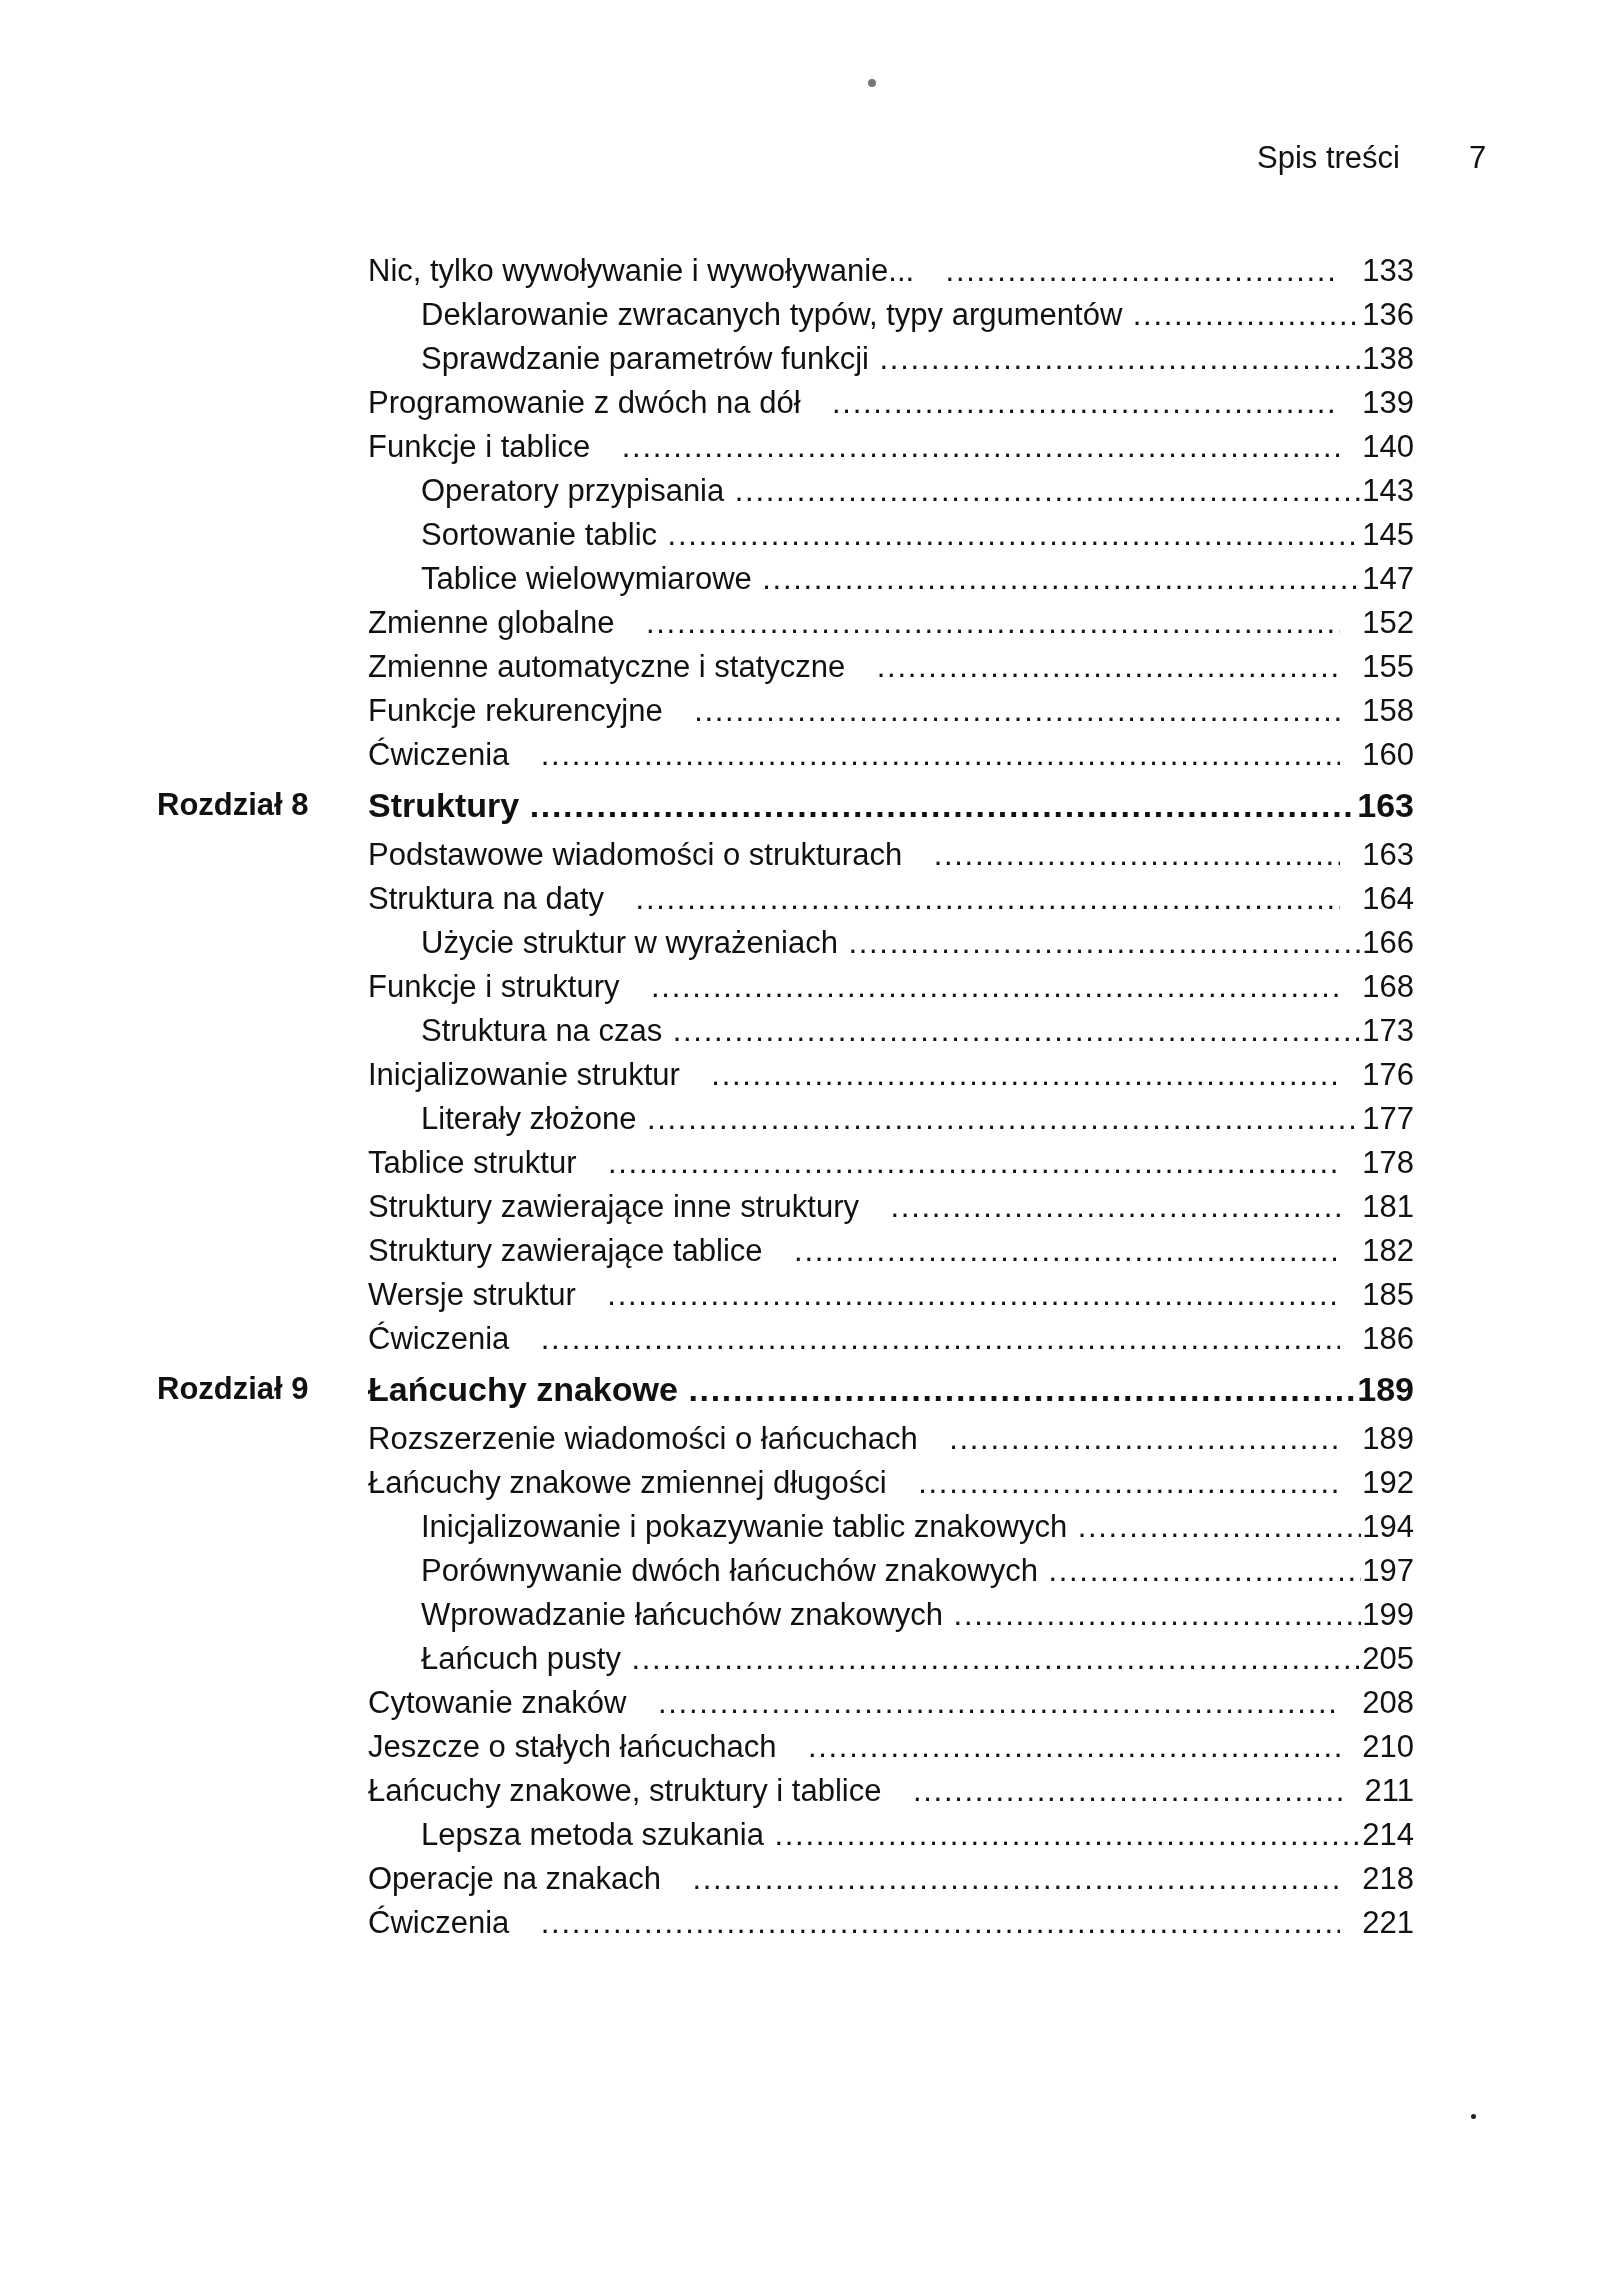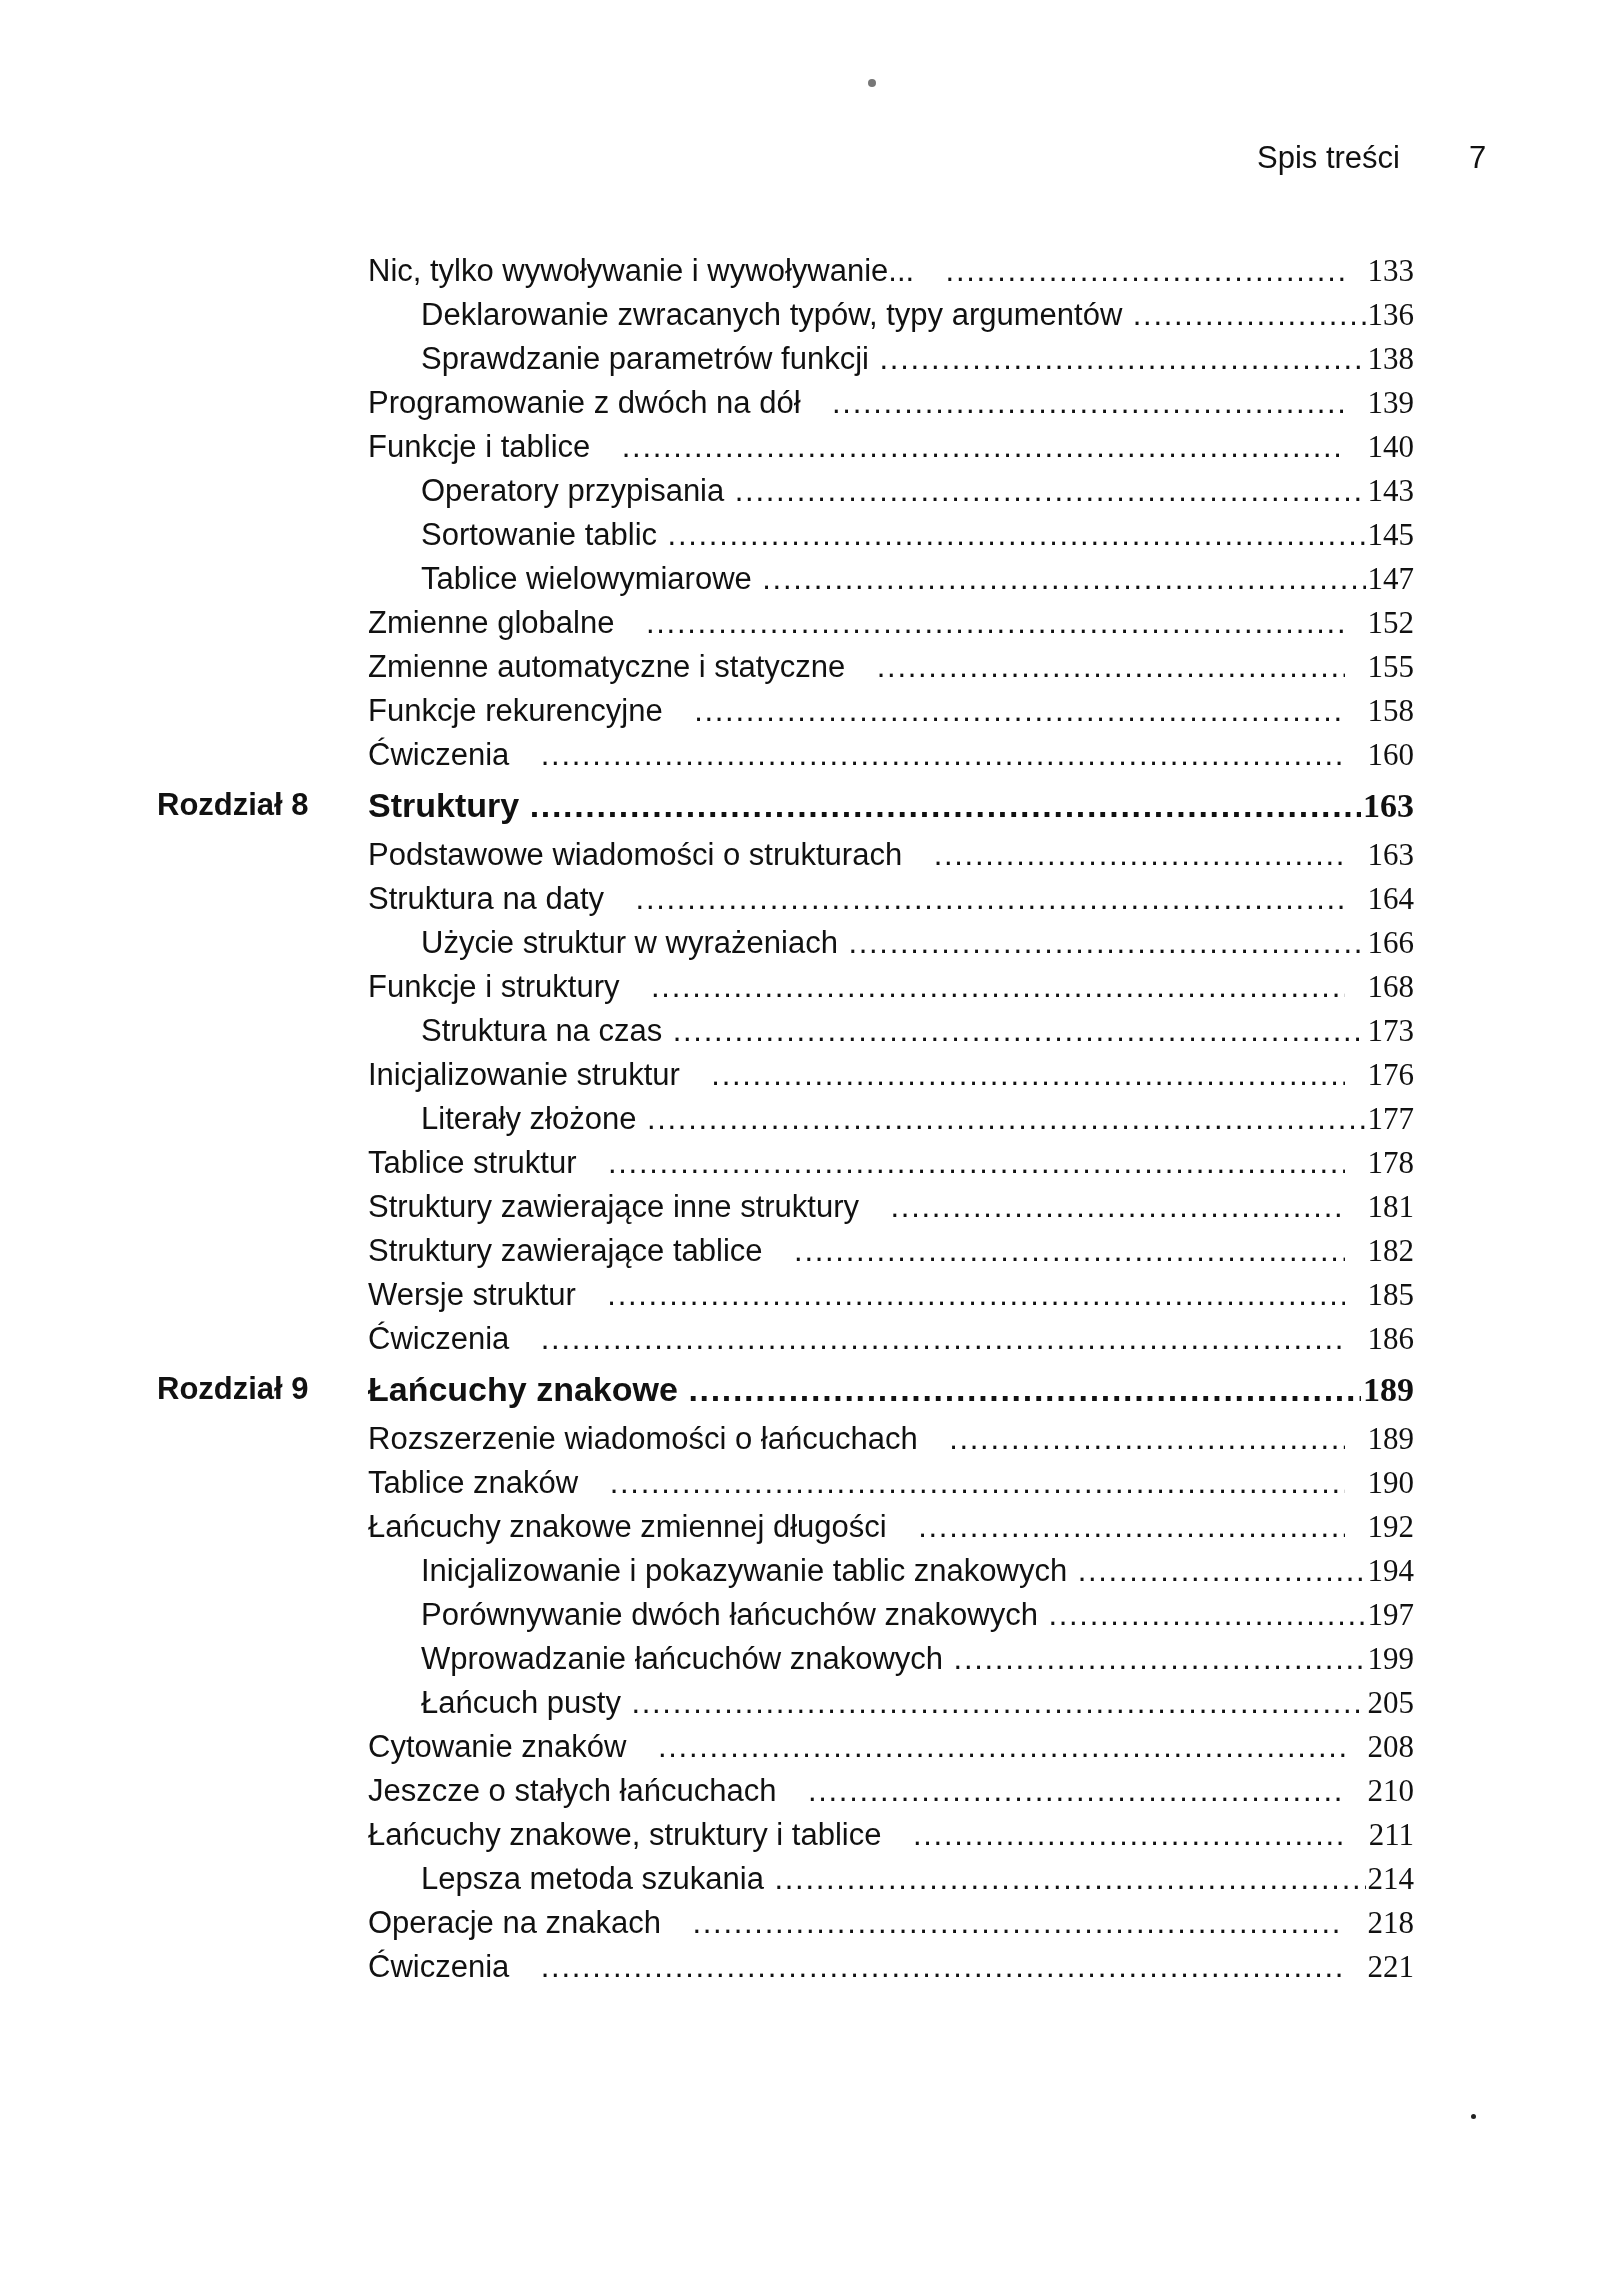--- a/index.html
+++ b/index.html
@@ -13,21 +13,21 @@
   .row { position:relative; height:44px; font-size:31px; line-height:44px; }
   .row.chapter { height:56px; line-height:56px; font-size:34px; font-weight:bold; }
   .row .ch-label { position:absolute; left:0; top:0; font-weight:bold; font-size:31px; }
   .entry { position:absolute; right:0; top:0; display:flex; align-items:baseline; }
   .lvl1 .entry { left:211px;gap:21px; }
   .lvl2 .entry { left:264px; }
   .chapter .entry { left:211px; }
   .entry .t { white-space:nowrap; padding-right:10.5px; }
   .entry .dots { flex:1; overflow:hidden; white-space:nowrap; letter-spacing:1.7px; }
   .entry .dots::after { content:"........................................................................................................................................................................................................"; }
-  .entry .p { white-space:nowrap; padding-left:1.7px;font-family:Liberation Serif, serif; }
+  .entry .p { white-space:nowrap; padding-left:1.7px; }
 </style>
 </head>
 <body>
 
 <div class="speck" style="left:868px;top:79px;width:7.9px;height:7.9px;"></div>
 <div class="speck" style="left:1471px;top:2114px;width:5.2px;height:5.2px;background:#222;"></div>
 
 <div class="header">
   <span class="title">Spis treści</span>
   <span class="num">7</span>
@@ -220,27 +220,20 @@
     </div>
     <div class="row lvl1">
       <div class="entry">
         <span class="t">Rozszerzenie wiadomości o łańcuchach</span>
         <span class="dots"></span>
         <span class="p">189</span>
       </div>
     </div>
     <div class="row lvl1">
       <div class="entry">
-        <span class="t">Tablice znaków</span>
-        <span class="dots"></span>
-        <span class="p">190</span>
-      </div>
-    </div>
-    <div class="row lvl1">
-      <div class="entry">
         <span class="t">Łańcuchy znakowe zmiennej długości</span>
         <span class="dots"></span>
         <span class="p">192</span>
       </div>
     </div>
     <div class="row lvl2">
       <div class="entry">
         <span class="t">Inicjalizowanie i pokazywanie tablic znakowych</span>
         <span class="dots"></span>
         <span class="p">194</span>

